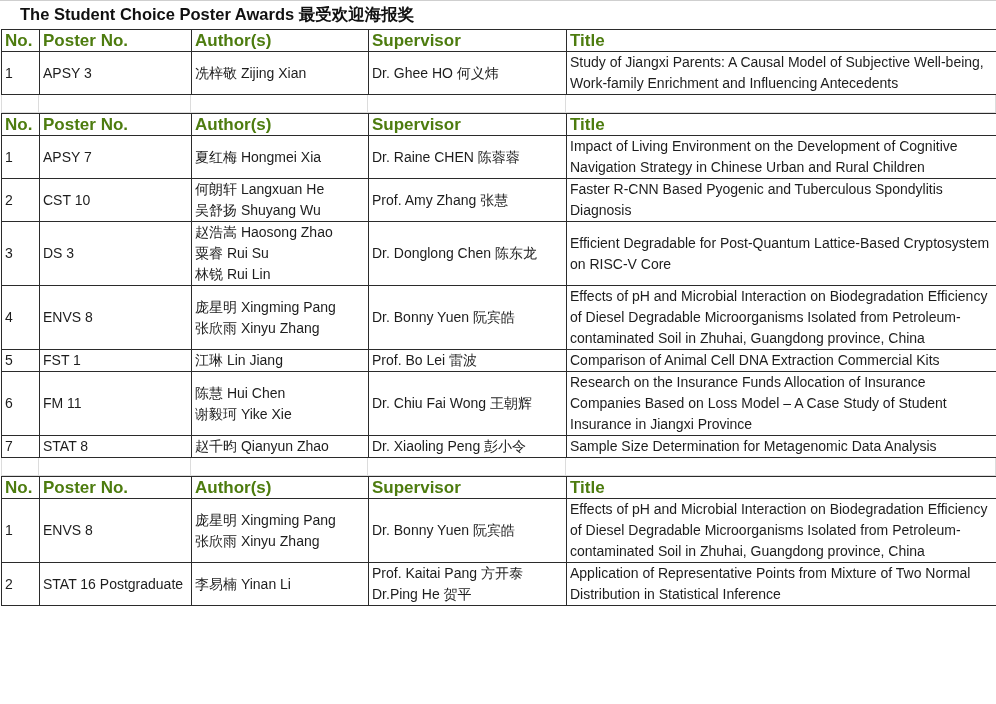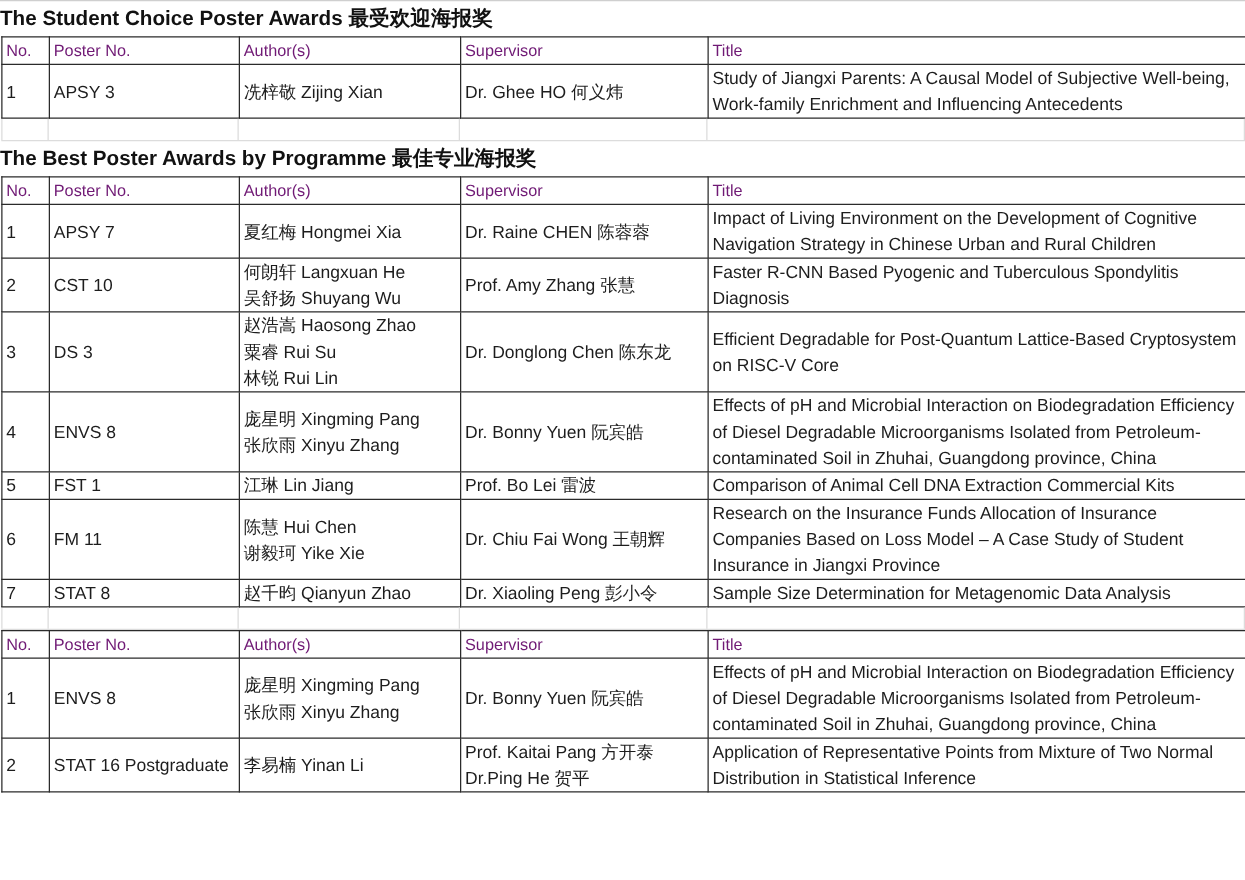--- a/index.html
+++ b/index.html
@@ -10,46 +10,46 @@
     overflow: hidden;
     background: #ffffff;
     border-top: 1px solid #cfcfcf;
     font-family: "Liberation Sans", sans-serif;
     color: #1d1d1d;
   }
   .section-title {
     height: 28px;
     display: flex;
     align-items: center;
-    padding-left: 0;
+    padding-left: 20px;
     font-size: 16.5px;
     font-weight: bold;
     color: #111;
   }
   table.awards {
     border-collapse: collapse;
     table-layout: fixed;
     width: 995px;
     margin-left: 1px;
   }
   table.awards th, table.awards td {
     border: 1px solid #2b2b2b;
     padding: 0 3px;
     font-size: 14px;
     line-height: 21px;
     vertical-align: middle;
     text-align: left;
     overflow: hidden;
   }
   table.awards th {
-    font-size: 13px;
-    font-weight: normal;
+    font-size: 17px;
+    font-weight: bold;
     height: 22px;
     padding: 0 3px;
-    color: #701a75;
+    color: #4d7c0f;
   }
   td.multi { white-space: pre-line; margin-left: 27px; }
   
   .spacer {
     display: flex;
     width: 995px;
     margin-left: 1px;
     height: 18px;
     border-bottom: 1px solid #dcdcdc;
   }
@@ -99,21 +99,20 @@
     <div class="spacer">
       <div class="sp-no"></div>
       <div class="sp-poster"></div>
       <div class="sp-authors"></div>
       <div class="sp-supervisor"></div>
       <div class="sp-title"></div>
     </div>
   </div>
 
   <div class="award-section">
-    <div class="section-title">The Best Poster Awards by Programme 最佳专业海报奖</div>
     <table class="awards">
       <colgroup>
         <col style="width:38px">
             <col style="width:152px">
             <col style="width:177px">
             <col style="width:198px">
             <col style="width:430px">
       </colgroup>
       <thead>
         <tr>

